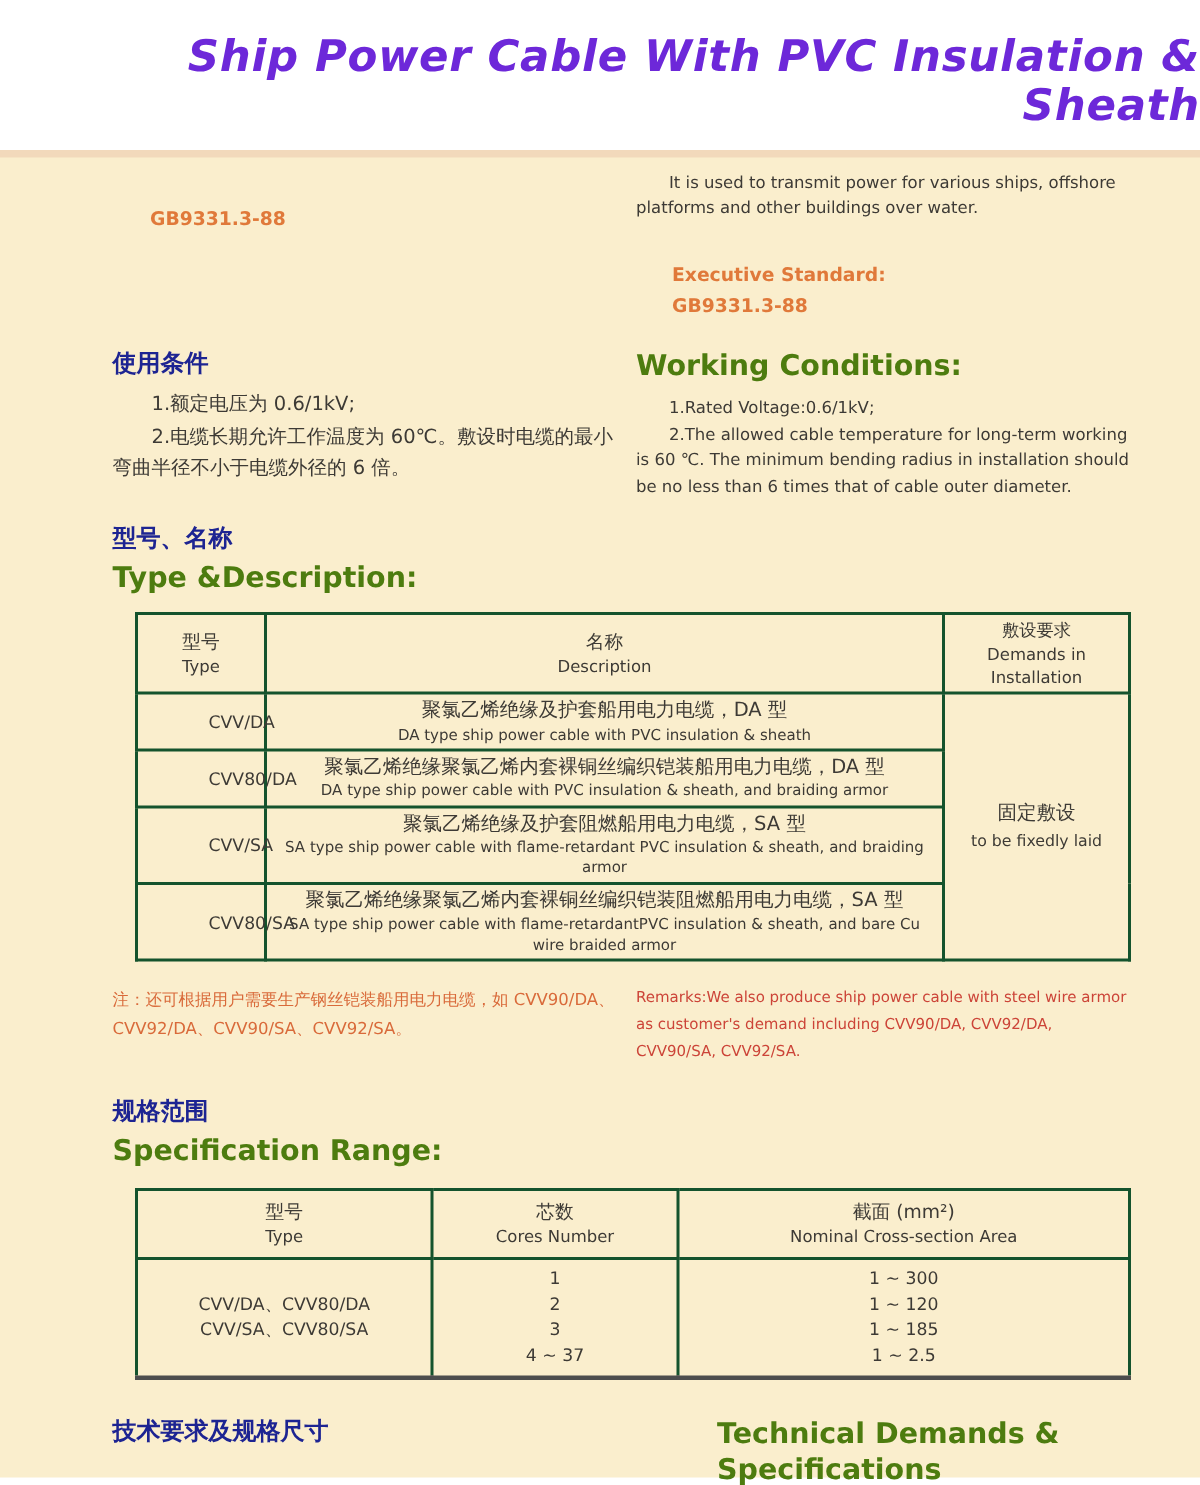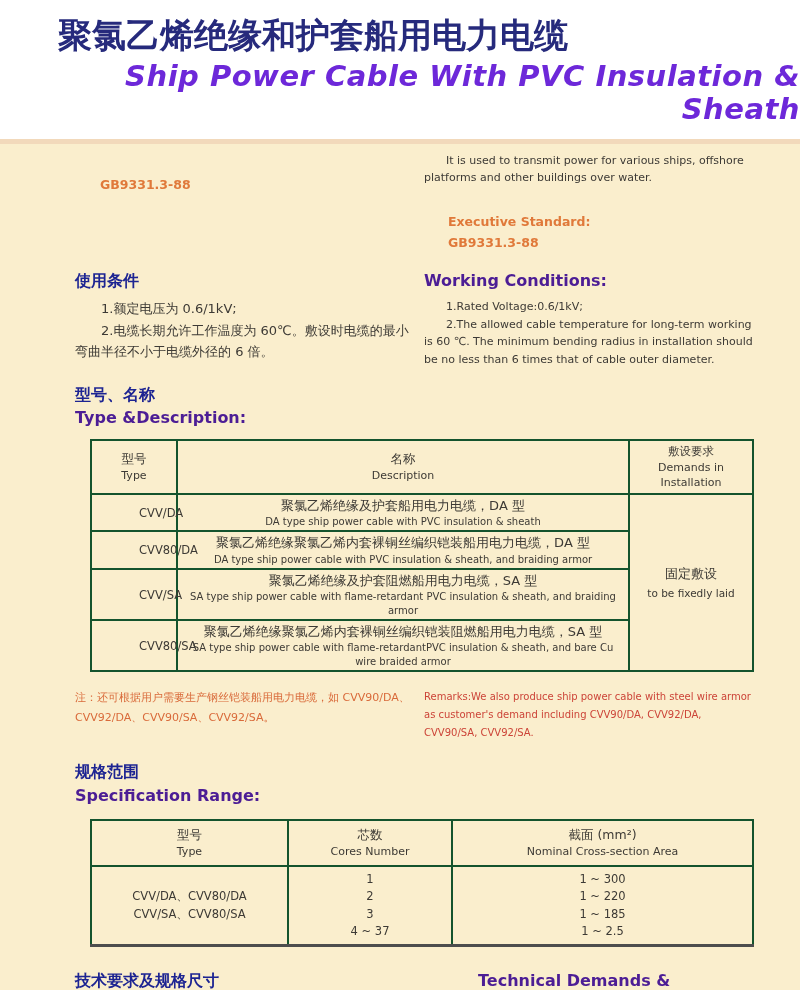--- a/index.html
+++ b/index.html
@@ -21,21 +21,21 @@
   .indent { text-indent:2em; }
   .pad-cn { padding-left:17px; }
 
   .orange { color:#e0793a; }
   .std-block-cn { margin-top:22px; margin-left:42px; }
   .std-block-en { margin-top:24px; margin-left:24px; }
   .std-line { font-size:12.5px; line-height:1.7; font-weight:bold; }
   .std-line.val { font-weight:bold; }
 
   .h-cn { font-size:16px; font-weight:bold; color:#1d2492; line-height:1.3; }
-  .h-en { font-size:16px; font-weight:bold; color:#4c1d95; line-height:1.3; }
+  .h-en { font-size:19px; font-weight:bold; color:#4d7c0f; line-height:1.3; }
 
   .cond-row { margin-top:18px; }
   .cond-items { margin-top:6px; }
 
   .sec-head-block { margin-top:16px; padding-left:17px; }
   .sec-head-block .h-en { margin-top:3px; }
 
   
   table { border-collapse:collapse; margin-left:32px; width:662px; table-layout:fixed; }
   th, td { border:2px solid #14532d; text-align:center; vertical-align:middle; padding:2px 3px; }
@@ -61,21 +61,20 @@
   .spec-line { font-size:11.5px; line-height:1.5; }
 
   .tech-row { margin-top:24px;gap:27px; }
 </style>
 </head>
 <body>
 
 <div class="page">
 
   <header class="page-header">
-    <h1 class="title-cn">聚氯乙烯绝缘和护套船用电力电缆</h1>
     <h2 class="title-en">Ship Power Cable With PVC Insulation &amp; Sheath</h2>
   </header>
 
   <div class="content">
 
     <div class="two-col">
       <div>
         <div class="std-block-cn">
           <div class="std-line val orange">GB9331.3-88</div>
         </div>
@@ -212,21 +211,21 @@
             <div class="spec-line">CVV/SA、CVV80/SA</div>
           </td>
           <td>
             <div class="spec-line">1</div>
             <div class="spec-line">2</div>
             <div class="spec-line">3</div>
             <div class="spec-line">4 ~ 37</div>
           </td>
           <td>
             <div class="spec-line">1 ~ 300</div>
-            <div class="spec-line">1 ~ 220</div>
+            <div class="spec-line">1 ~ 120</div>
             <div class="spec-line">1 ~ 185</div>
             <div class="spec-line">1 ~ 2.5</div>
           </td>
         </tr>
       </tbody>
     </table>
 
     <div class="two-col tech-row">
       <div class="pad-cn">
         <h3 class="h-cn">技术要求及规格尺寸</h3>

